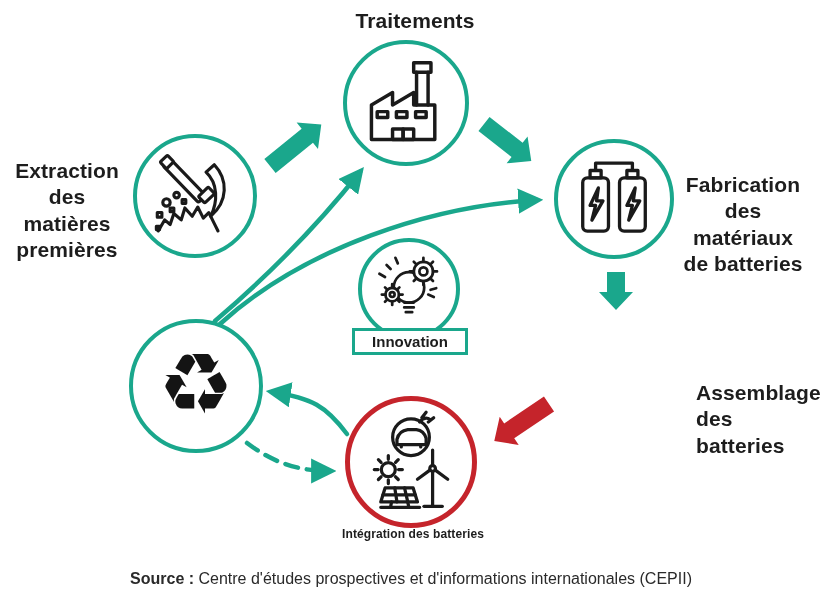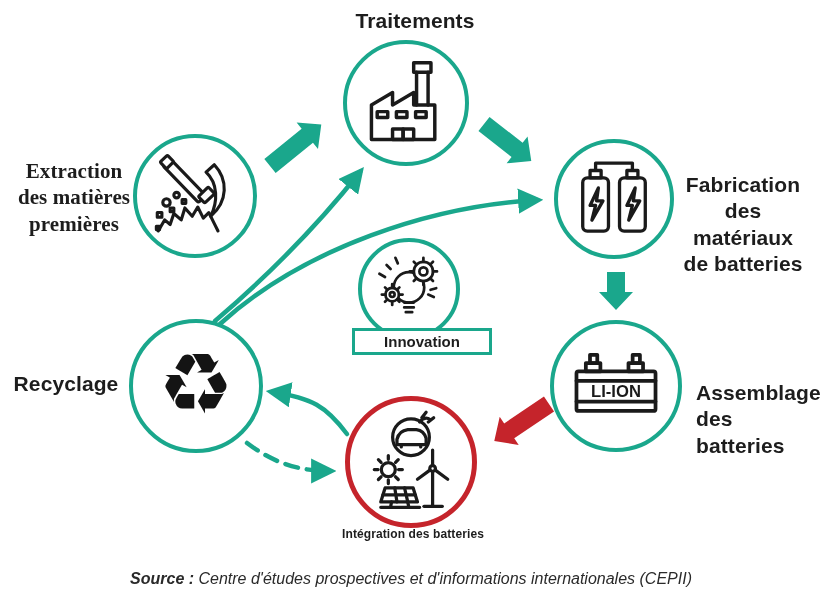--- a/index.html
+++ b/index.html
@@ -13,28 +13,28 @@
     display:flex;align-items:center;justify-content:center;
   }
   .node.teal{border:4px solid #1aa78c;}
   .node.redb{border:5px solid #c5242b;}
   .lbl{
     position:absolute;font-weight:700;color:#1d1d1d;font-size:21px;line-height:1.26;
     white-space:pre-line;letter-spacing:0.1px;
   }
   .center{text-align:center;}
   .innov-box{
-    position:absolute;left:352px;top:328px;width:140px;height:27px;
+    position:absolute;left:352px;top:328px;width:116px;height:27px;
     border:3px solid #1aa78c;background:#ffffff;box-sizing:border-box;
     display:flex;align-items:center;justify-content:center;
     font-weight:700;font-size:15px;color:#1d1d1d;z-index:6;
   }
   .source-line{
     position:absolute;left:0;top:570px;width:822px;text-align:center;
-    font-style:italic;font-size:16px;color:#2a2a2a;
+    font-size:16px;color:#2a2a2a;
   }
   .source-line b{font-weight:700;}
   .recycle-glyph{
     font-family:"DejaVu Sans",sans-serif;font-size:84px;line-height:1;color:#141414;
     transform:translateY(-2px);
   }
   .ic{display:block;}
   .ic *{vector-effect:none;}
 </style>
 </head>
@@ -98,31 +98,20 @@
       <path d="M 30,18 L 30,11 L 70,11 L 70,18"></path>
       <rect x="24" y="19" width="12" height="8"></rect>
       <rect x="64" y="19" width="12" height="8"></rect>
       <rect x="16" y="27" width="28" height="58" rx="5"></rect>
       <rect x="56" y="27" width="28" height="58" rx="5"></rect>
       <path d="M 33,38 L 24,57 L 30,57 L 26,73 L 38,52 L 31,52 Z"></path>
       <path d="M 73,38 L 64,57 L 70,57 L 66,73 L 78,52 L 71,52 Z"></path>
     </svg>
   </div>
 
-  <div class="node teal" style="left:550px;top:320px;width:132px;height:132px;">
-    <svg class="ic" width="104" height="104" viewBox="0 0 100 100" fill="none" stroke="#1a1a1a" stroke-width="3.6" stroke-linecap="round" stroke-linejoin="round">
-      <rect x="25" y="20" width="7" height="8"></rect>
-      <rect x="21" y="28" width="14" height="8"></rect>
-      <rect x="66" y="20" width="7" height="8"></rect>
-      <rect x="62" y="28" width="14" height="8"></rect>
-      <rect x="12" y="36" width="76" height="38" rx="2"></rect>
-      <path d="M 12,45 L 88,45 M 12,65 L 88,65"></path>
-      <text x="50" y="60.5" text-anchor="middle" font-size="16" font-weight="bold" fill="#1a1a1a" stroke="none" font-family="'Liberation Sans',sans-serif">LI-ION</text>
-    </svg>
-  </div>
 
   <div class="node teal" style="left:358px;top:238px;width:102px;height:102px;">
     <svg class="ic" width="80" height="80" viewBox="0 0 100 100" fill="none" stroke="#1a1a1a" stroke-width="3.4" stroke-linecap="round" stroke-linejoin="round">
       <circle cx="50" cy="48" r="19"></circle>
       <path d="M 44,67 L 56,67 M 44,73 L 56,73 M 46,79 L 54,79"></path>
       <circle cx="68" cy="28" r="12" fill="#fff"></circle>
       <circle cx="68" cy="28" r="5"></circle>
       <path d="M 80,28 L 85,28 M 76.5,36.5 L 80,40 M 68,40 L 68,45 M 59.5,36.5 L 56,40 M 56,28 L 51,28 M 59.5,19.5 L 56,16 M 68,16 L 68,11 M 76.5,19.5 L 80,16"></path>
       <circle cx="29" cy="57" r="8.5" fill="#fff"></circle>
       <circle cx="29" cy="57" r="3"></circle>
@@ -149,32 +138,31 @@
       <path d="M 32,87 L 31,92 M 47,87 L 48,92 M 22,92 L 58,92"></path>
     </svg>
   </div>
 
   <div class="node teal" style="left:129px;top:319px;width:134px;height:134px;">
     <span class="recycle-glyph">♻</span>
   </div>
 
   <div class="lbl center" style="left:340px;top:8px;width:150px;">Traitements</div>
 
-  <div class="lbl center" style="left:11px;top:158px;width:126px;font-family:Liberation Serif, serif;">Extraction
+  <div class="lbl center" style="left:4px;top:158px;width:126px;">Extraction
 des matières
 premières</div>
 
   <div class="lbl center" style="left:680px;top:172px;width:126px;">Fabrication
 des matériaux
 de batteries</div>
 
   <div class="lbl" style="left:696px;top:380px;width:122px;">Assemblage
 des batteries</div>
 
-  <div class="lbl center" style="left:8px;top:371px;width:116px;">Recyclage</div>
 
   <div class="lbl center" style="left:287px;top:527px;width:252px;font-size:12px;">Intégration des batteries</div>
 
   <div class="innov-box">
     <span>Innovation</span>
   </div>
 
   <div class="source-line">
     <b>Source :</b><span> Centre d'études prospectives et d'informations internationales (CEPII)</span>
   </div>

